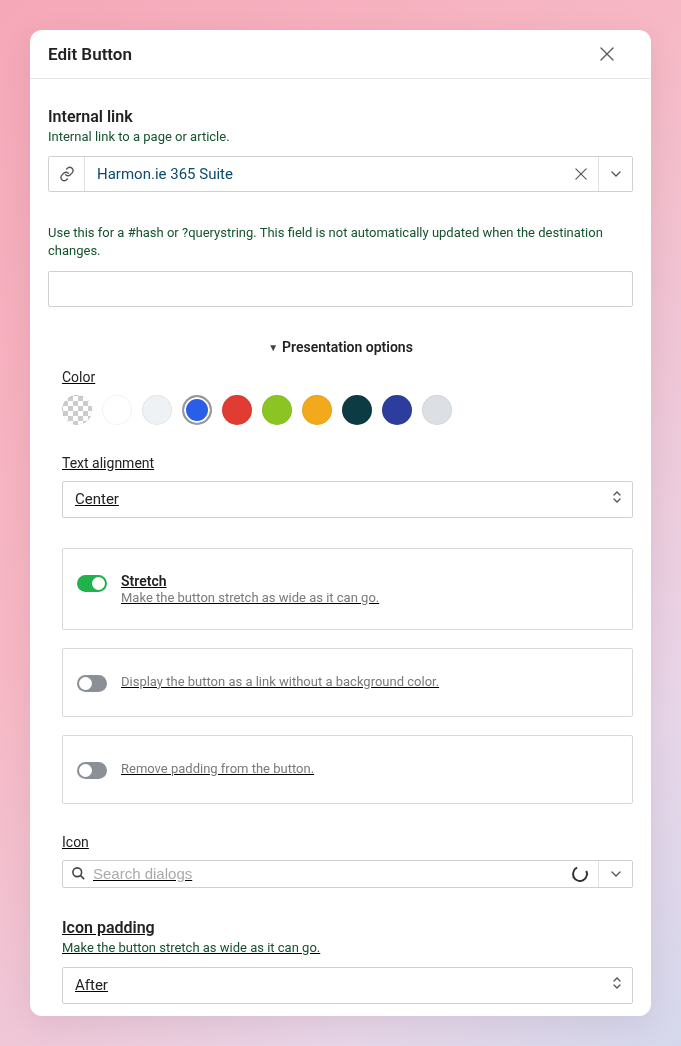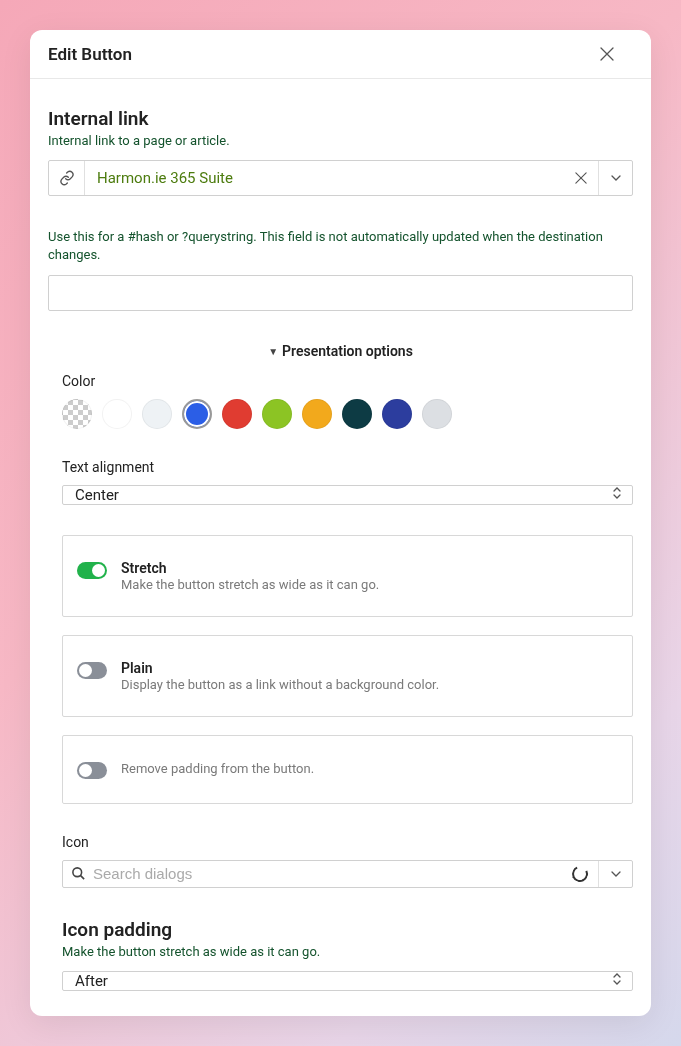--- a/index.html
+++ b/index.html
@@ -38,42 +38,42 @@
   display: flex; align-items: center; justify-content: center;
   cursor: pointer;
   color: #555;
 }
 .dialog-body {
   flex: 1;
   overflow-y: auto;
   padding: 28px 18px 10px 18px;
 }
 .field { margin-bottom: 32px; }
-.field-label { font-size: 19px; font-weight: 600; color: #222; margin-bottom: 2px; }
+.field-label { font-size: 16px; font-weight: 600; color: #222; margin-bottom: 2px; }
 .field-desc { font-size: 13px; color: #14532d; margin-bottom: 10px; line-height: 1.4; }
 .input-row {
   display: flex;
   border: 1px solid #d0d0d0;
   border-radius: 2px;
   height: 36px;
   align-items: stretch;
 }
 .input-icon-cell {
   width: 36px;
   display: flex; align-items: center; justify-content: center;
   border-right: 1px solid #e0e0e0;
   color: #555;
 }
 .input-value {
   flex: 1;
   display: flex;
   align-items: center;
   padding: 0 12px;
   font-size: 15px;
-  color: #4d7c0f;
+  color: #0c4a6e;
 }
 .input-clear {
   width: 34px;
   display: flex; align-items: center; justify-content: center;
   color: #555;
   cursor: pointer;
 }
 .input-chevron {
   width: 34px;
   border-left: 1px solid #e0e0e0;
@@ -99,42 +99,42 @@
   text-align: center;
 }
 .section-toggle::before {
   content: "▼";
   font-size: 10px;
   margin-right: 4px;
   color: #444;
   display: inline-block;
   vertical-align: middle;
 }
-.sub { padding-left: 14px; }
+.sub { padding-left: 14px; text-decoration: underline; }
 .sub-label { font-size: 14px; color: #222; margin-bottom: 10px; }
 .swatches { display: flex; gap: 10px; margin-bottom: 30px; }
 .swatch {
   width: 30px; height: 30px; border-radius: 50%;
   cursor: pointer;
   border: 1px solid rgba(0,0,0,0.05);
 }
 .swatch.checker {
   background-image: linear-gradient(45deg,#ccc 25%,transparent 25%),linear-gradient(-45deg,#ccc 25%,transparent 25%),linear-gradient(45deg,transparent 75%,#ccc 75%),linear-gradient(-45deg,transparent 75%,#ccc 75%);
   background-size: 10px 10px;
   background-position: 0 0,0 5px,5px -5px,-5px 0;
   background-color: #fff;
 }
 .swatch.selected {
   box-shadow: 0 0 0 2px #fff inset;
   border: 2px solid #999;
 }
 .select-row {
   border: 1px solid #d0d0d0;
   border-radius: 2px;
-  height: 20px;
+  height: 37px;
   display: flex; align-items: center;
   padding: 0 12px;
   font-size: 15px;
   color: #222;
   cursor: pointer;
   position: relative;
 }
 .select-stepper {
   position: absolute; right: 10px; top: 50%; transform: translateY(-50%);
   color: #555;
@@ -276,21 +276,20 @@
         <div class="toggle on"></div>
         <div class="toggle-text">
           <div class="toggle-title">Stretch</div>
           <div class="toggle-desc">Make the button stretch as wide as it can go.</div>
         </div>
       </div>
 
       <div class="toggle-card">
         <div class="toggle"></div>
         <div class="toggle-text">
-          <div class="toggle-title">Plain</div>
           <div class="toggle-desc">Display the button as a link without a background color.</div>
         </div>
       </div>
 
       <div class="toggle-card" style="margin-bottom:30px">
         <div class="toggle"></div>
         <div class="toggle-text">
           <div class="toggle-desc">Remove padding from the button.</div>
         </div>
       </div>

